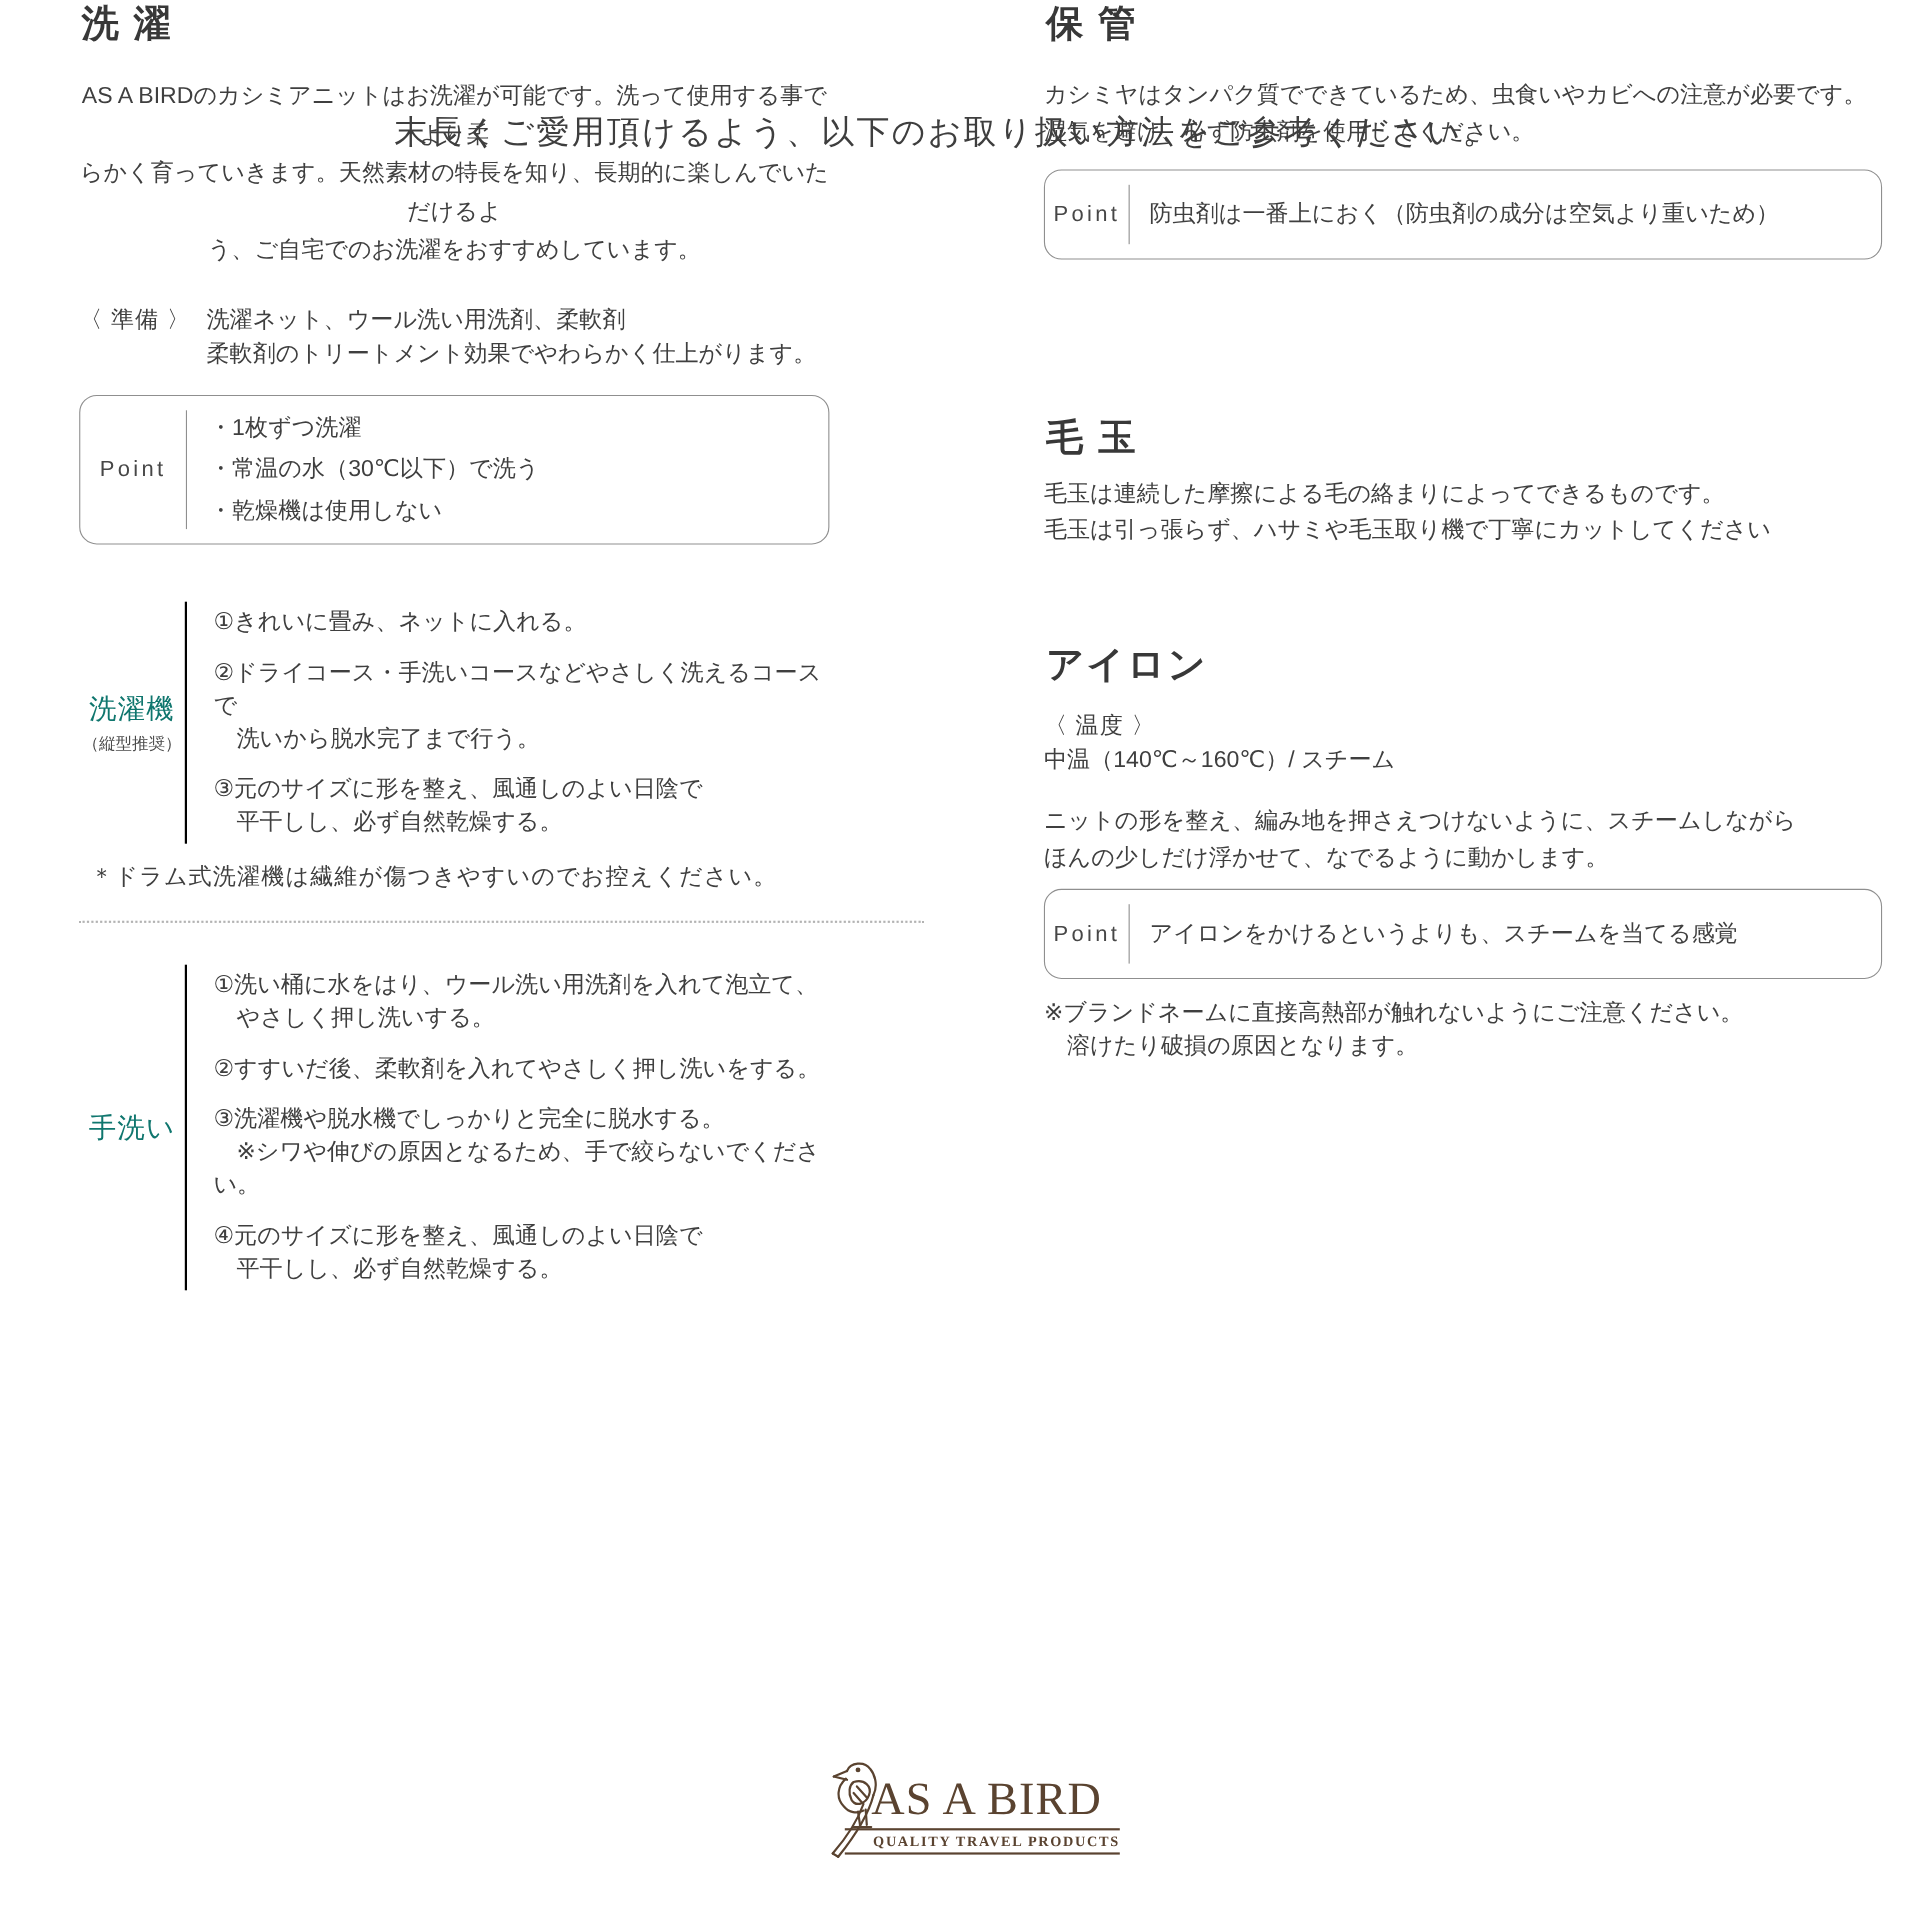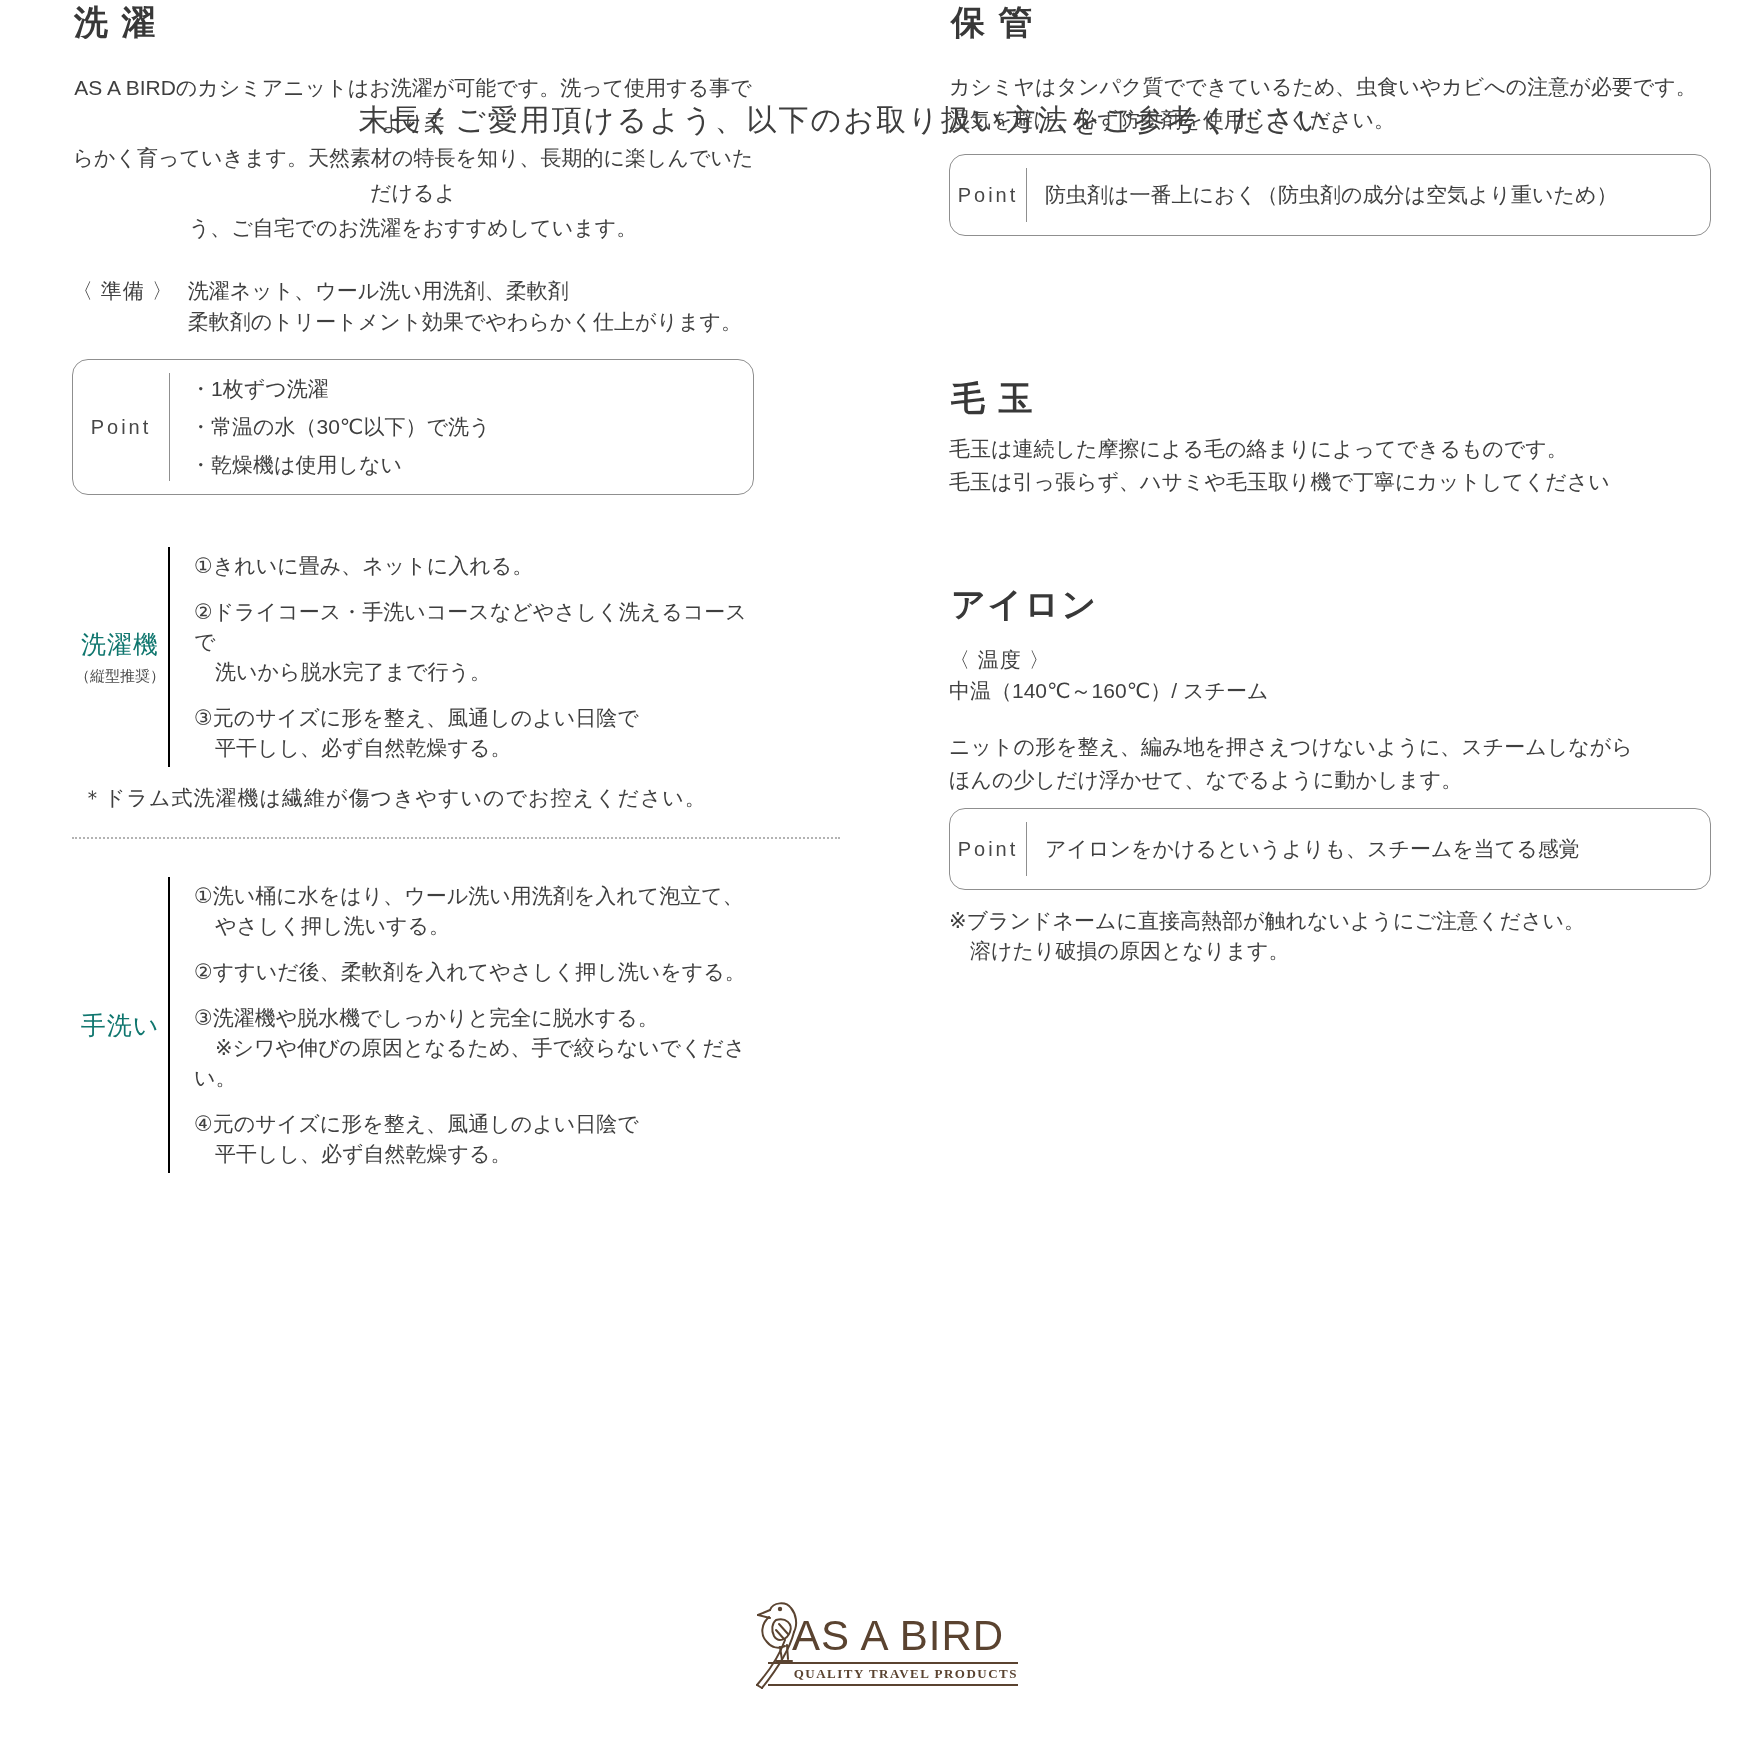--- a/index.html
+++ b/index.html
@@ -59,21 +59,21 @@
     border-top:2px dotted #b3b3b3;
   }
   .temp-row{display:flex;margin-top:18px;font-size:21px;line-height:31px;flex-direction:column;}
   .temp-label{flex:0 0 auto;margin-right:14px;letter-spacing:1px;}
   .caution{margin-top:16px;font-size:21px;line-height:30px;}
   
   .logo{position:absolute;left:746px;top:1596px;width:272px;height:112px;color:#5a4330;}
   .logo .bird{position:absolute;left:0;top:2px;}
   .logo .brand{
     position:absolute;left:46px;top:16px;
-    font-family:Liberation Sans, sans-serif;
+    font-family:Liberation Serif, serif;
     font-size:42px;letter-spacing:1px;color:#5a4330;
   }
   .logo .rule{position:absolute;left:22px;right:0;height:2px;background:#5a4330;}
   .logo .rule1{top:66px;}
   .logo .rule2{top:88px;}
   .logo .tagline{
     position:absolute;left:22px;right:0;top:70px;
     text-align:right;
     font-family:"Liberation Serif","DejaVu Serif",serif;
     font-size:13px;font-weight:600;letter-spacing:1.5px;color:#5a4330;

